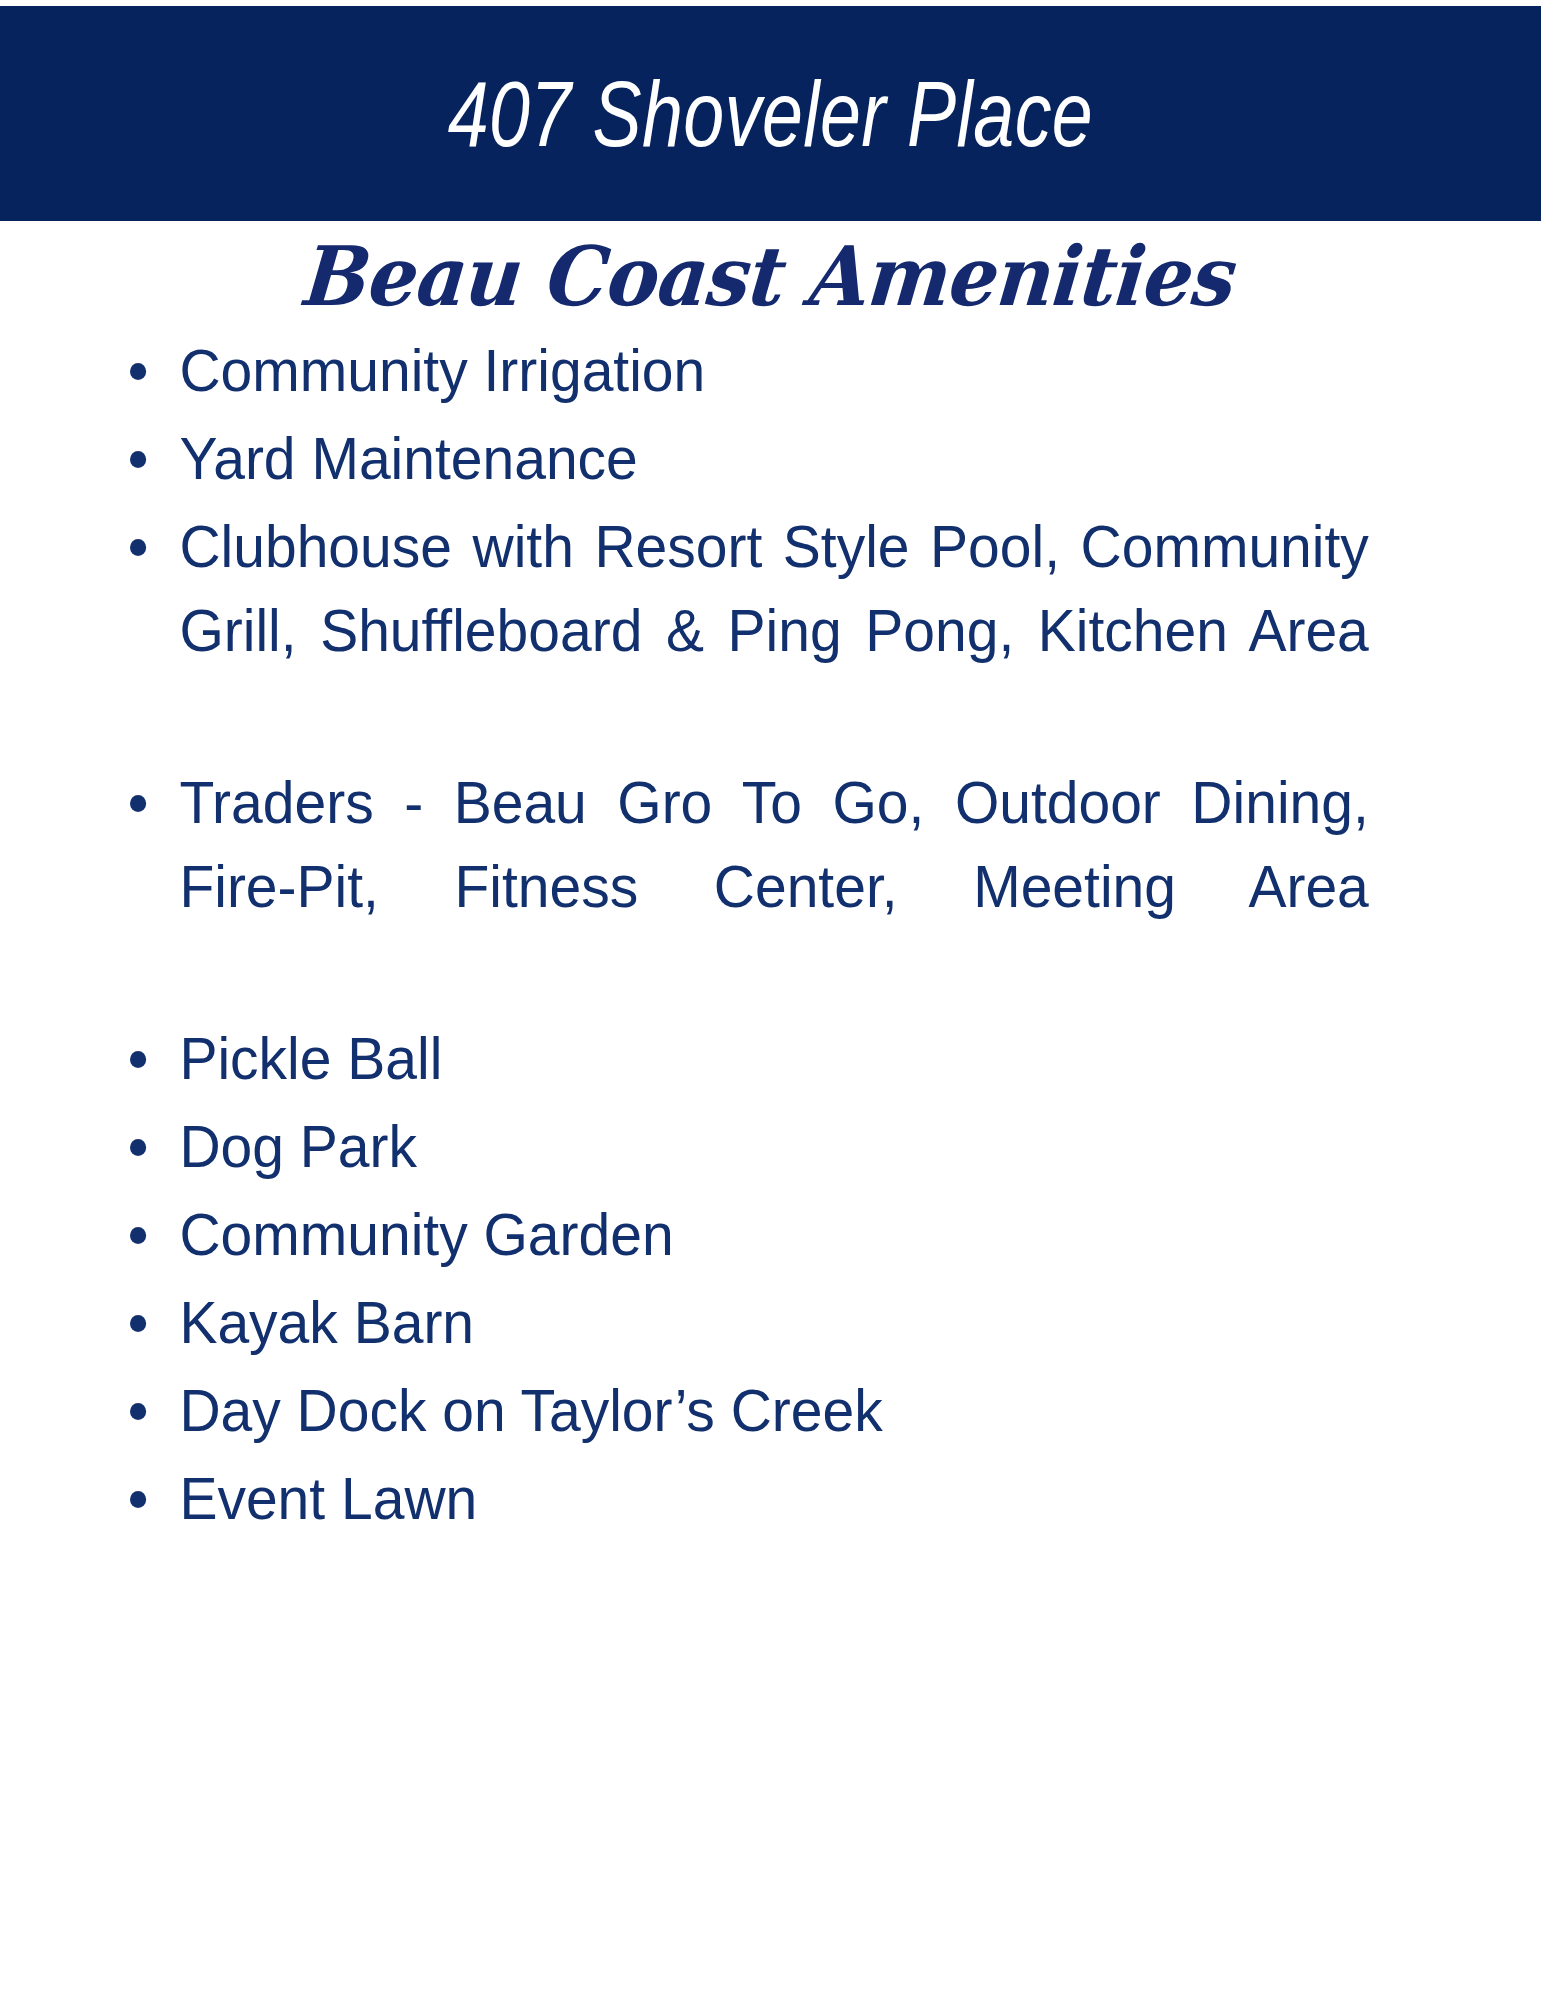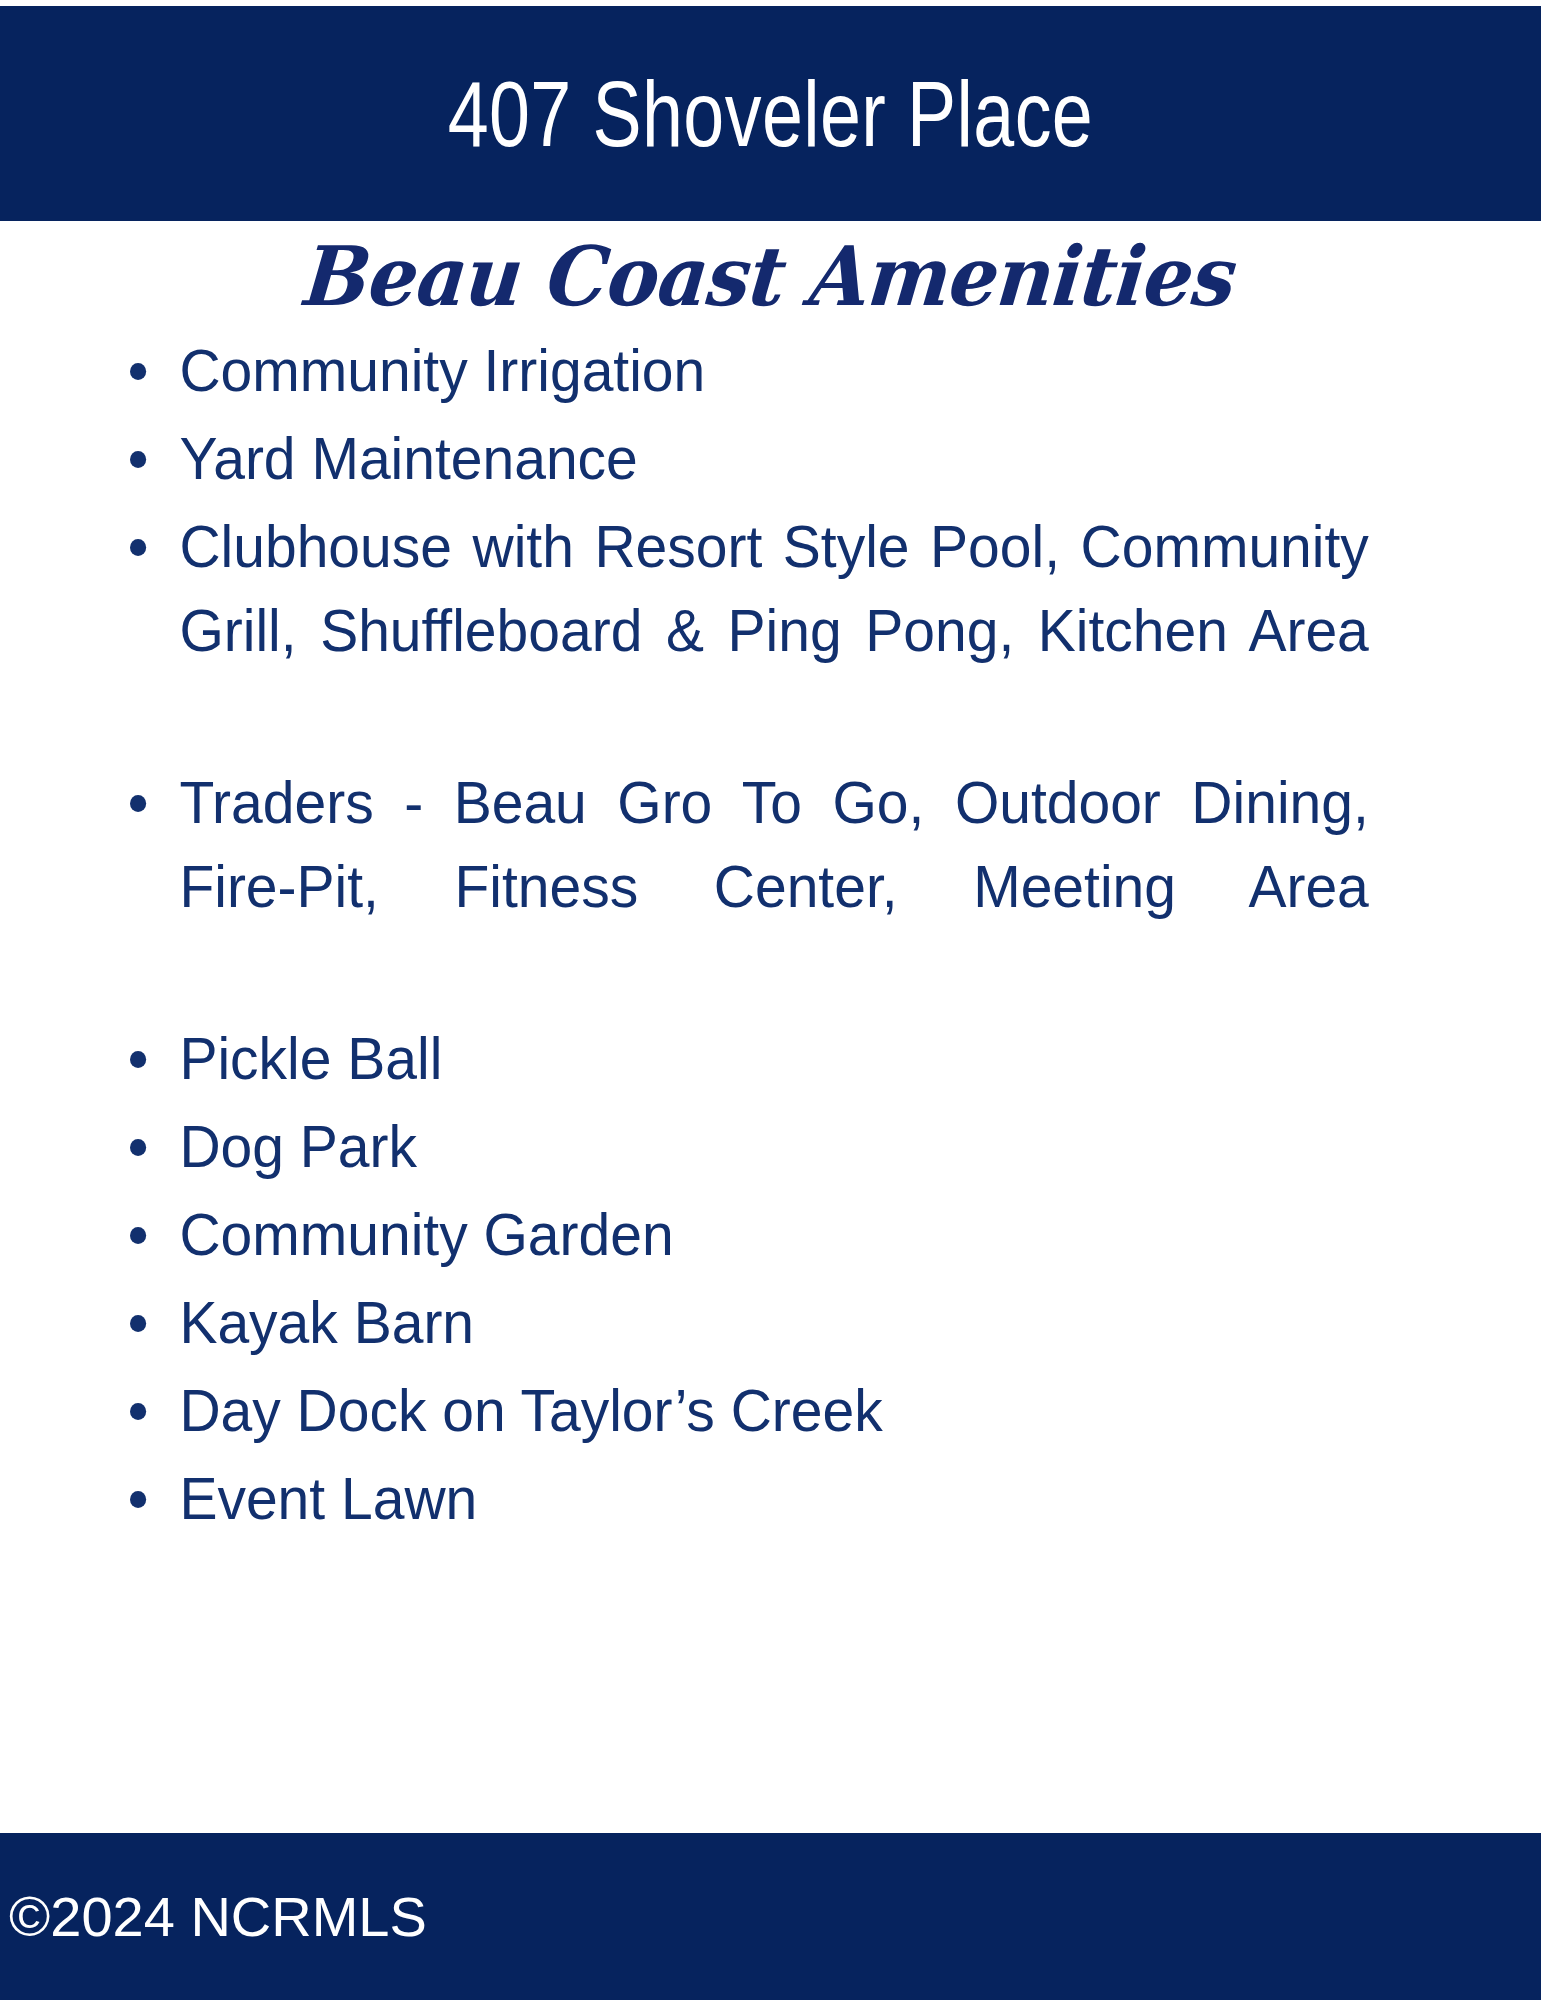--- a/index.html
+++ b/index.html
@@ -35,20 +35,21 @@
   
   .header-band {
     flex: 0 0 auto;
     height: 215px;
     width: 1541px;
     background: #06235e;
     display: flex;
     align-items: flex-start;
     justify-content: center;
     overflow: hidden;
+    font-style: italic;
   }
   .header-title {
     color: #ffffff;
     font-family: "Liberation Sans Narrow", "Liberation Sans", "DejaVu Sans", sans-serif;
     font-size: 92px;
     font-weight: 400;
     letter-spacing: 0.5px;
     line-height: 1;
     white-space: nowrap;
     transform: scaleX(0.80);
@@ -200,17 +201,14 @@
           <span class="bullet-dot"></span>
           <span class="amenity-text">Day Dock on Taylor’s Creek</span>
         </li>
         <li class="amenity-item">
           <span class="bullet-dot"></span>
           <span class="amenity-text">Event Lawn</span>
         </li>
       </ul>
   </div>
 
-  <div class="footer-band">
-    <span class="footer-text">©2024 NCRMLS</span>
-  </div>
 
 </div>
 
 </body></html>

